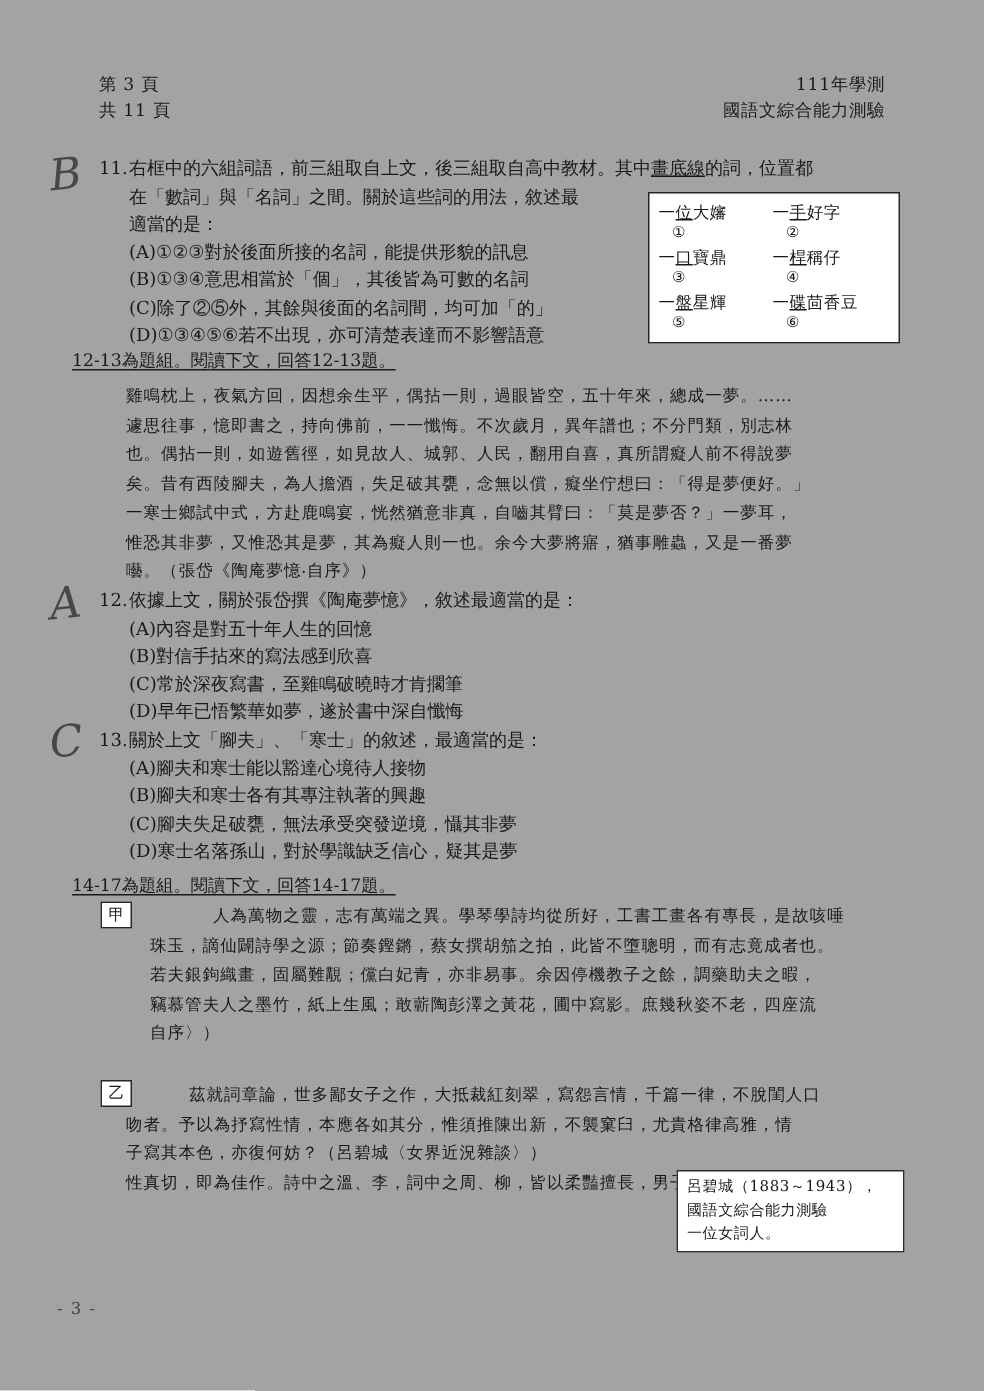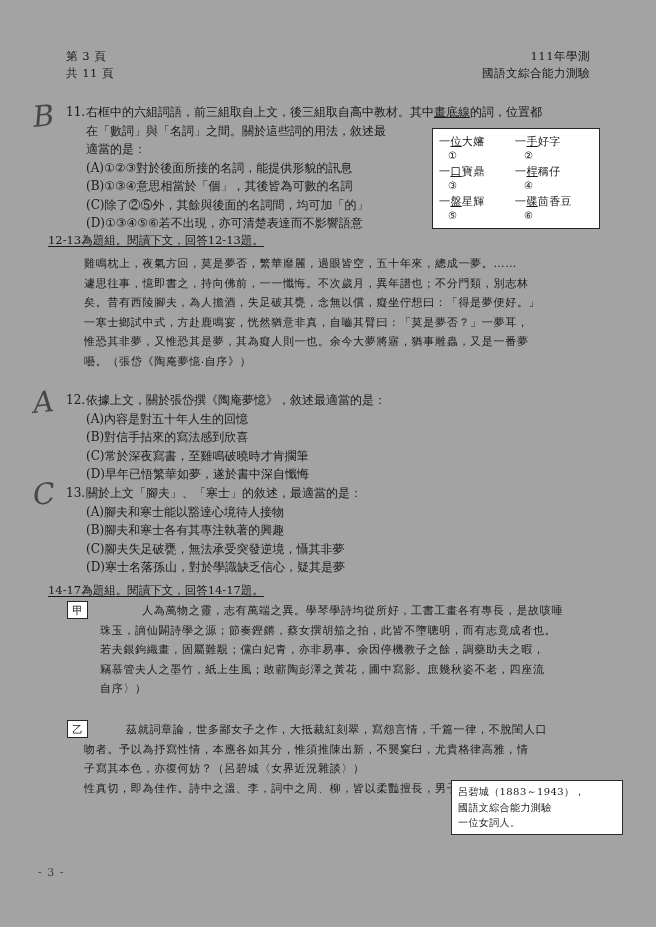--- a/index.html
+++ b/index.html
@@ -135,21 +135,21 @@
     line-height: 16px;
     text-align: center;
     background: #fff;
   }
 
   
   .notebox {
     position: absolute;
     left: 451px;
     top: 780px;
-    width: 172px;
+    width: 152px;
     border: 1.1px solid #2b2b2b;
     box-sizing: border-box;
     padding: 3px 5px 3px 6px;
     font-size: 10px;
     line-height: 15.5px;
     letter-spacing: 0.4px;
     background: #fff;
   }
 
   .footer {
@@ -227,22 +227,23 @@
         <div class="wb-idx">⑥</div>
       </div>
     </div>
   </div>
 
   <div class="group-label" style="left:48px; top:233px;">
     <span>12-13為題組</span><span class="nounderline">。閱讀下文，回答12-13題。</span>
   </div>
 
   <div class="passage" style="left:84px; top:254px; width:512px;">
-    <p class="indent2">雞鳴枕上，夜氣方回，莫是夢否，繁華靡麗，過眼皆空，五十年來，總成一夢。……</p>
+    <p class="indent2">雞鳴枕上，夜氣方回，因想余生平，偶拈一則，過眼皆空，五十年來，總成一夢。……</p>
     <p>遽思往事，憶即書之，持向佛前，一一懺悔。不次歲月，異年譜也；不分門類，別志林</p>
+    <p>也。偶拈一則，如遊舊徑，如見故人、城郭、人民，翻用自喜，真所謂癡人前不得說夢</p>
     <p>矣。昔有西陵腳夫，為人擔酒，失足破其甕，念無以償，癡坐佇想曰：「得是夢便好。」</p>
     <p>一寒士鄉試中式，方赴鹿鳴宴，恍然猶意非真，自嚙其臂曰：「莫是夢否？」一夢耳，</p>
     <p>惟恐其非夢，又惟恐其是夢，其為癡人則一也。余今大夢將寤，猶事雕蟲，又是一番夢</p>
     <p>囈。（張岱《陶庵夢憶‧自序》）</p>
   </div>
 
   <div class="qblock" style="left:66px; top:391px; width:530px;">
     <div class="qnum-line">
       <span class="qnum">12.</span>
       <span class="qtext">依據上文，關於張岱撰《陶庵夢憶》，敘述最適當的是：</span>

